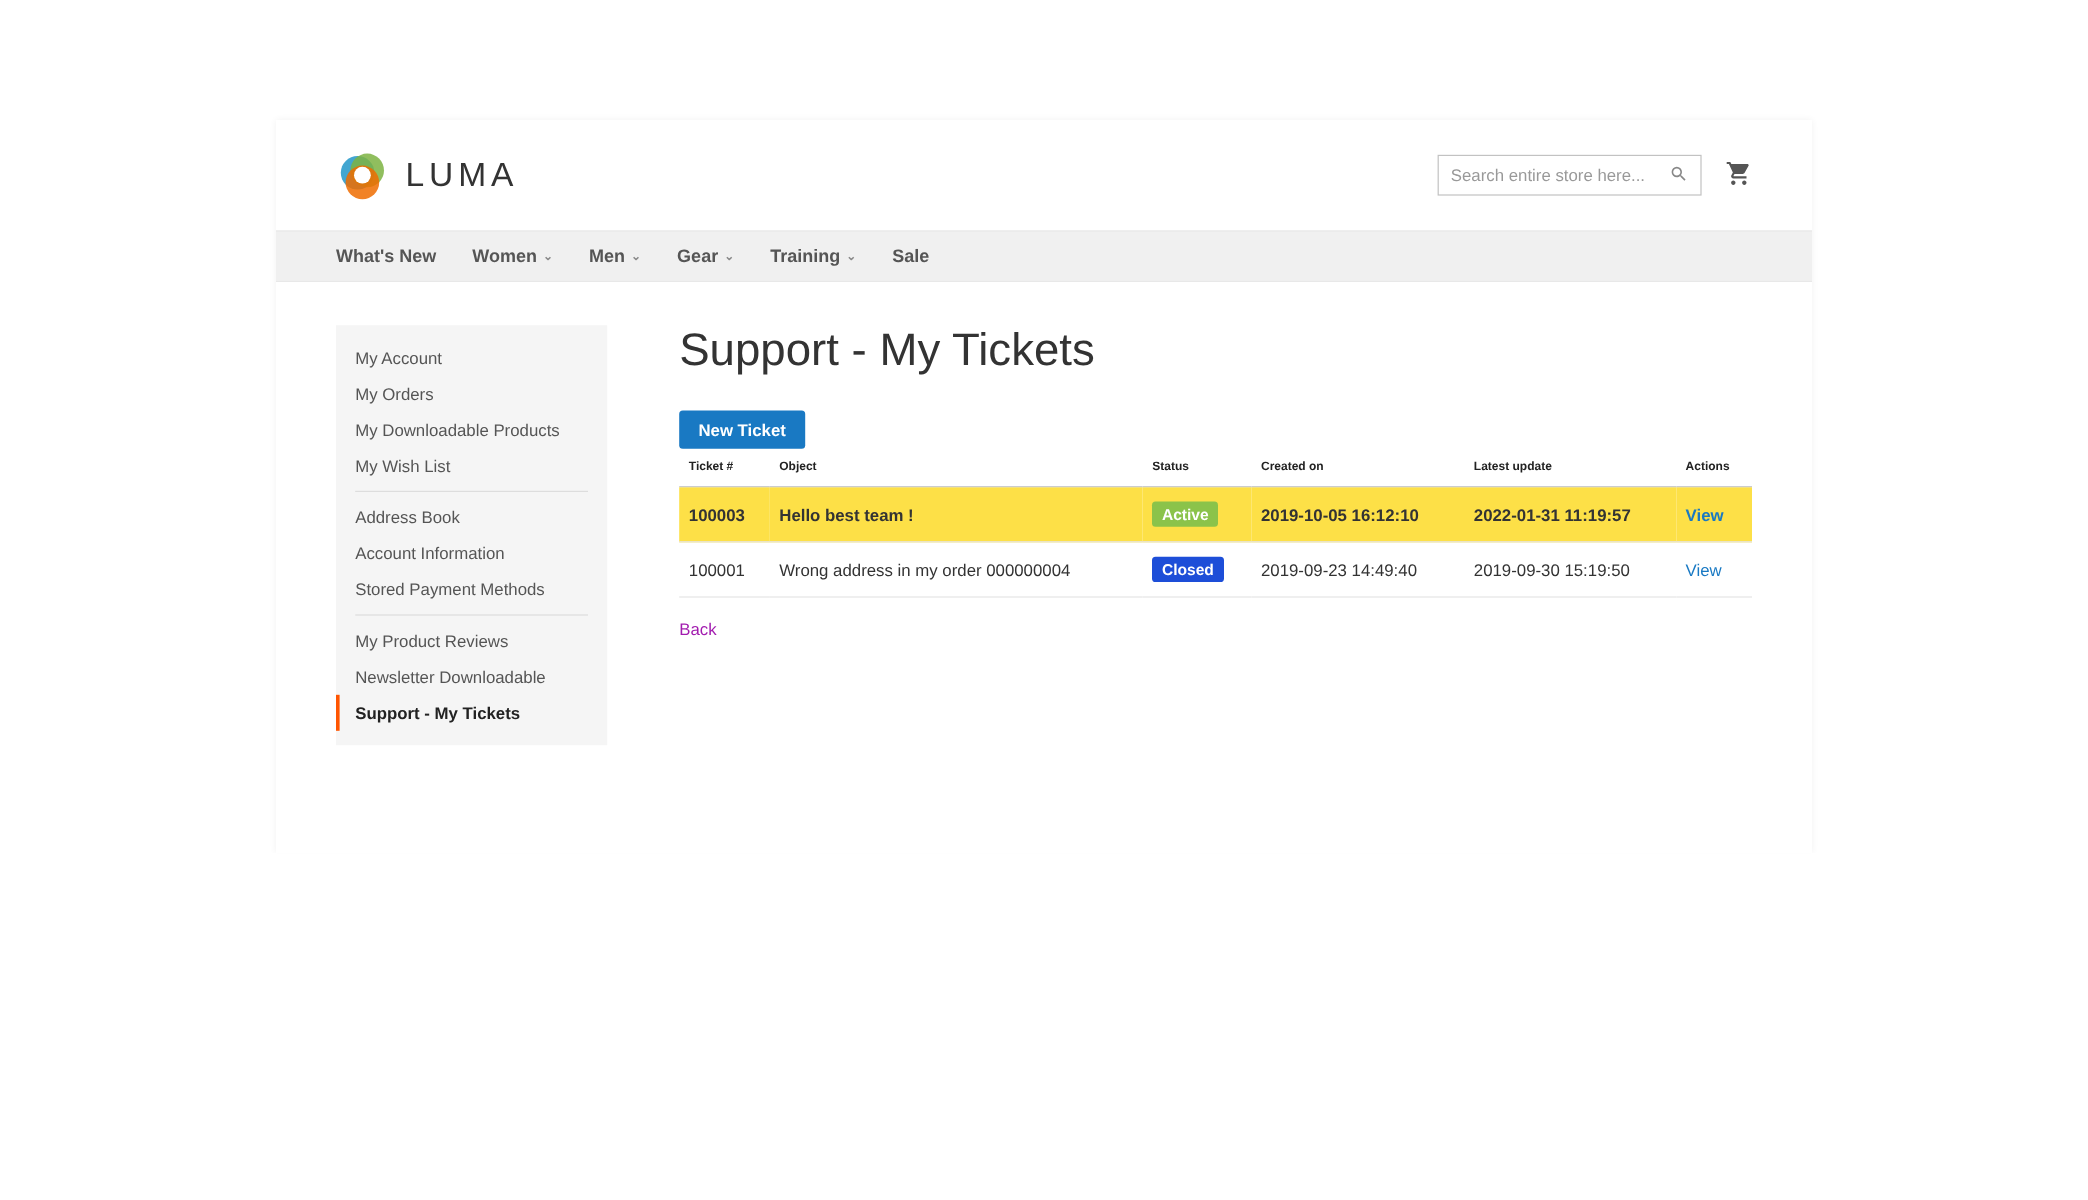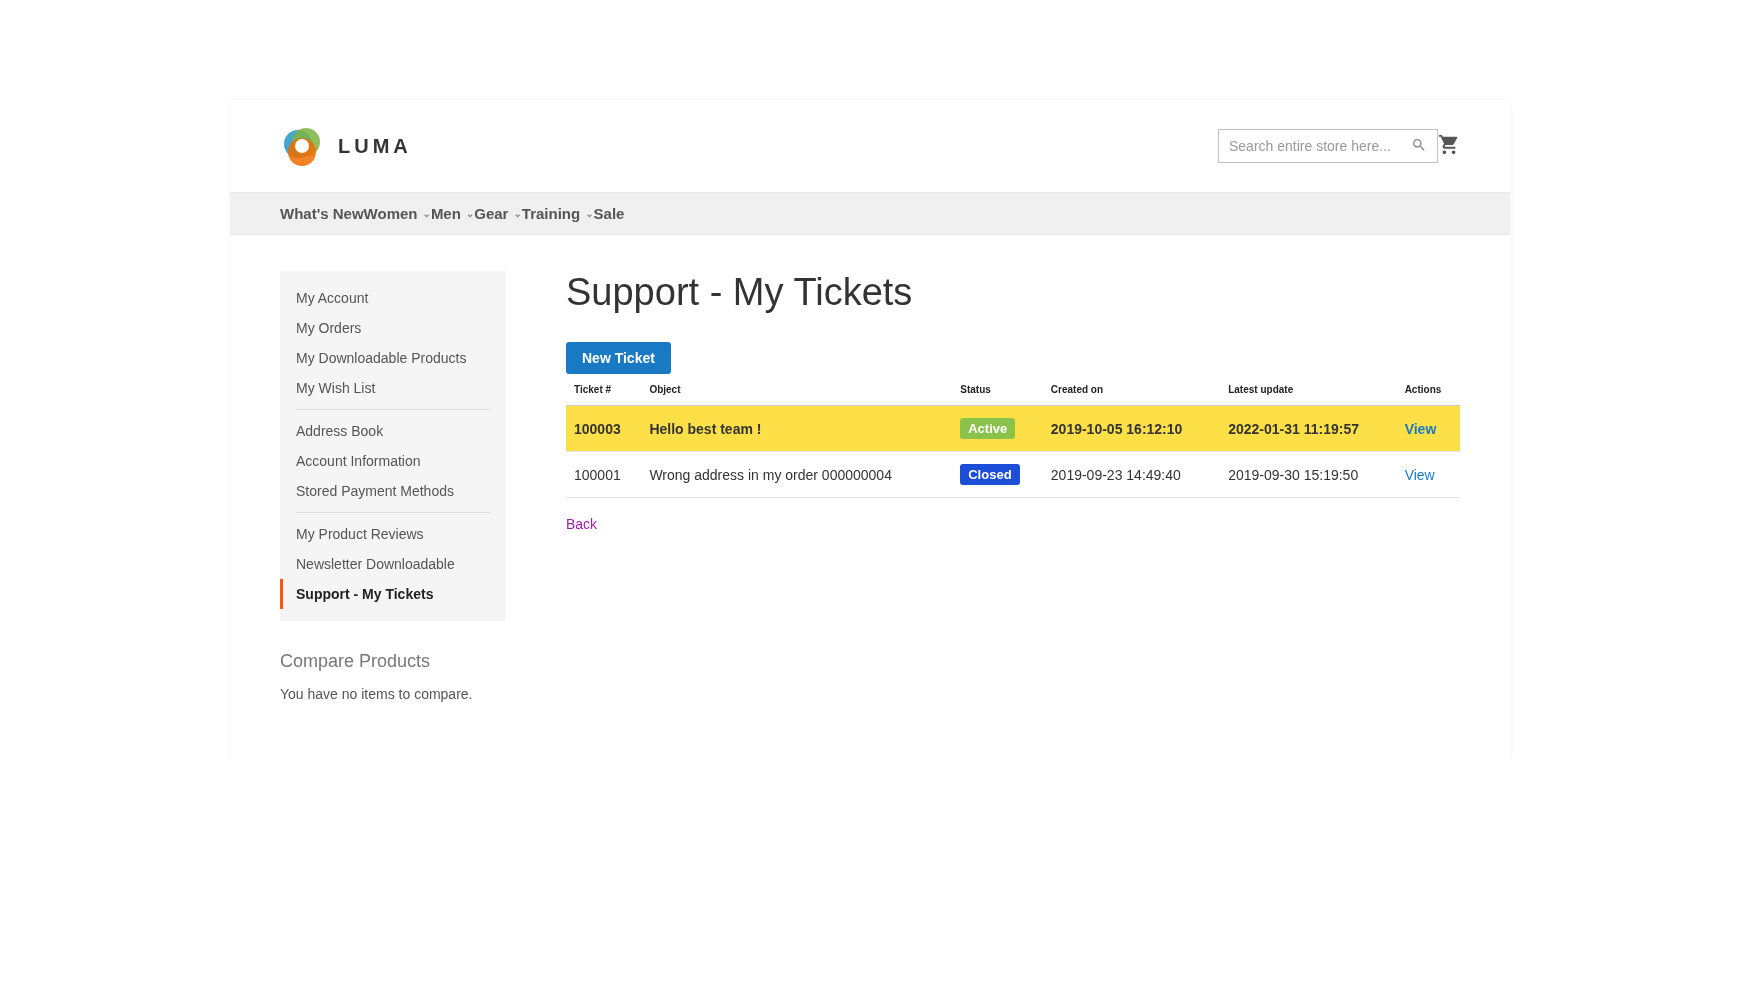--- a/index.html
+++ b/index.html
@@ -21,28 +21,29 @@
     align-items: center;
     justify-content: space-between;
     padding: 24px 50px 24px 50px;
   }
   .logo-wrap {
     display: flex;
     align-items: center;
     gap: 14px;
   }
   .logo-text {
-    font-size: 20px;
+    font-size: 28px;
     letter-spacing: 4px;
-    font-weight: 700;
+    font-weight: 400;
     color: #333;
   }
   .header-right {
     display: flex;
     align-items: center;
+    gap: 20px;
   }
   .search-box {
     display: flex;
     align-items: center;
     border: 1px solid #c2c2c2;
     padding: 0 10px;
     height: 34px;
     width: 220px;
   }
   .search-box input {
@@ -57,20 +58,21 @@
   .cart-icon svg { width: 22px; height: 22px; fill: #555; }
 
   .nav-bar {
     background: #f0f0f0;
     padding: 0 50px;
     border-top: 1px solid #e8e8e8;
     border-bottom: 1px solid #e8e8e8;
   }
   .nav-list {
     display: flex;
+    gap: 30px;
     list-style: none;
   }
   .nav-item {
     padding: 12px 0;
     font-size: 15px;
     font-weight: 600;
     color: #555;
     display: flex;
     align-items: center;
     gap: 5px;
@@ -249,24 +251,20 @@
           <div class="side-item">My Wish List</div>
           <div class="side-divider"></div>
           <div class="side-item">Address Book</div>
           <div class="side-item">Account Information</div>
           <div class="side-item">Stored Payment Methods</div>
           <div class="side-divider"></div>
           <div class="side-item">My Product Reviews</div>
           <div class="side-item">Newsletter Downloadable</div>
           <div class="side-item current">Support - My Tickets</div>
         </div>
-      <div>
-        <h3 class="compare-title">Compare Products</h3>
-        <p class="compare-empty">You have no items to compare.</p>
-      </div>
     </aside>
 
     <main class="main">
       <h1 class="page-title">Support - My Tickets</h1>
       <button class="btn-primary">New Ticket</button>
       <table class="tickets">
         <thead>
             <tr id="thead-row">
               <th>Ticket #</th>
               <th>Object</th>

